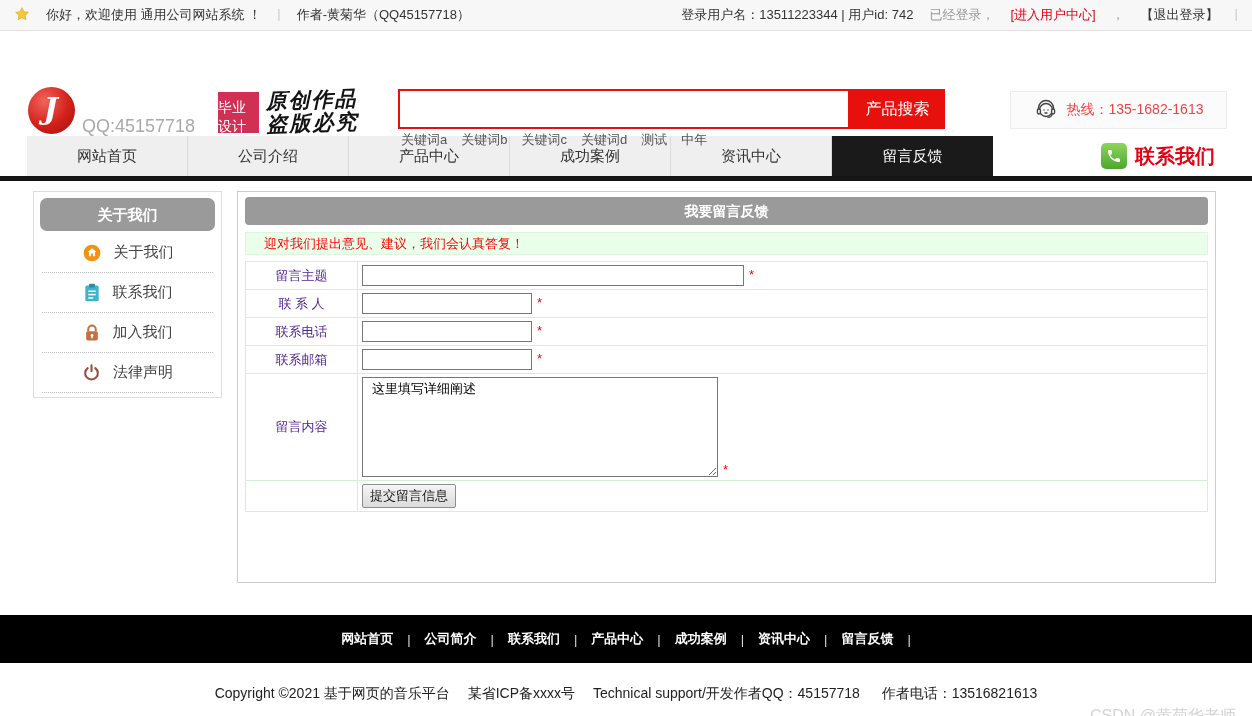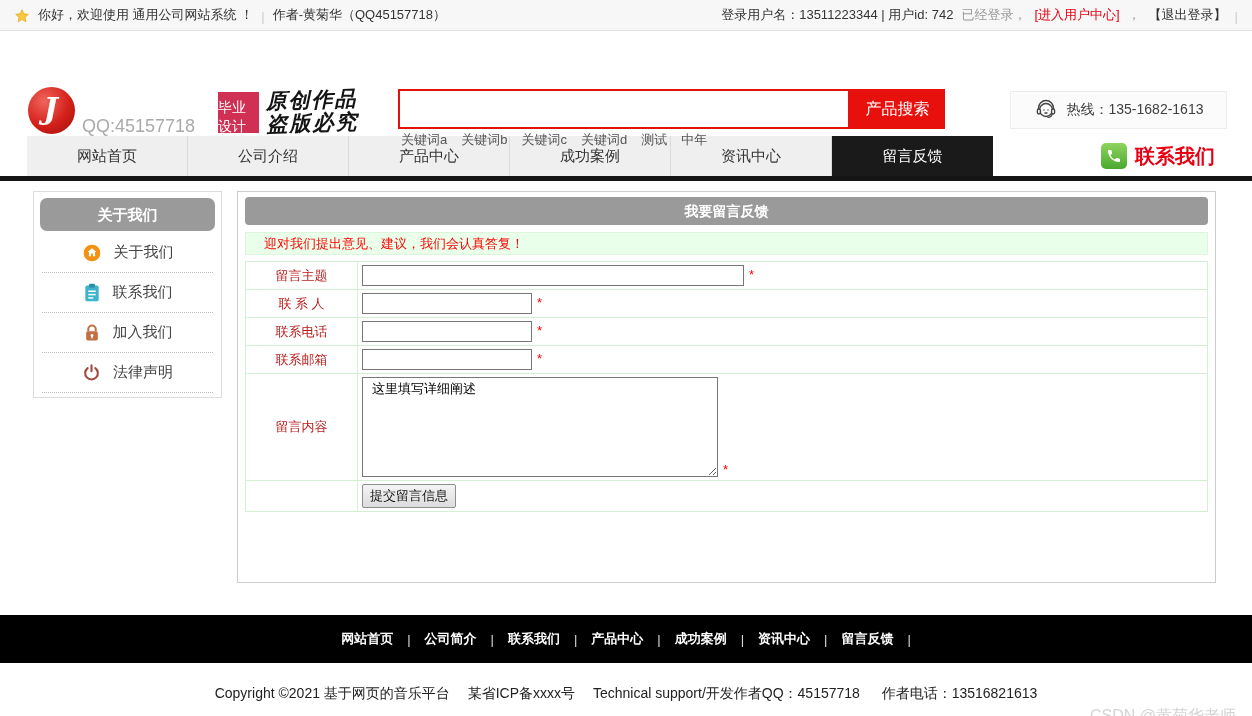--- a/index.html
+++ b/index.html
@@ -1,41 +1,41 @@
 <!DOCTYPE html>
 <html><head>
 <meta charset="utf-8">
 <style>
   * { margin:0; padding:0; box-sizing:border-box; }
   html,body { background:#fff; }
   body { font-family:"Liberation Sans","DejaVu Sans",sans-serif; width:1252px; height:716px; overflow:hidden; color:#333; }
 
   
   .topbar { height:31px; background:#f7f7f7; border-bottom:1px solid #e2e2e2; display:flex; align-items:center; justify-content:space-between; padding:0 14px; font-size:13px; color:#555; }
-  .topbar .grp { display:flex; align-items:flex-end; gap:8px; white-space:nowrap; }
+  .topbar .grp { display:flex; align-items:flex-start; gap:16px; white-space:nowrap; }
   .topbar .sep { color:#ccc; }
   .topbar .muted { color:#999; }
   .topbar .dark { color:#333; }
   .topbar a.redlink { color:#e60012; text-decoration:none; }
   .star-icon svg { display:block; }
 
   
   .header { height:105px; position:relative; background:#fff; }
   .logo-circle { position:absolute; left:28px; top:56px; width:47px; height:47px; border-radius:50%; background:radial-gradient(circle at 35% 30%, #f0655c, #d3201a 55%, #9d0f0c); display:flex; align-items:center; justify-content:center; }
   .logo-circle span { color:#fff; font-family:"DejaVu Serif",serif; font-weight:bold; font-style:italic; font-size:30px; line-height:1; transform:translate(-1px,-2px); }
   .site-title { position:absolute; left:81px; top:57px; font-size:23px; font-weight:bold; color:#e60012; letter-spacing:1px; }
   .site-qq { position:absolute; left:82px; top:85px; font-size:18px; color:#aaa; }
   .grad-badge { position:absolute; left:218px; top:61px; width:41px; height:41px; background:#cf3053; color:#fff; font-size:14px; text-align:left; line-height:19px; padding-top:6px; }
   .calligraphy { position:absolute; left:266px; top:57px; font-family:"DejaVu Serif",serif; font-weight:bold; font-style:italic; font-size:21px; line-height:23px; color:#141414; transform:rotate(-2deg); letter-spacing:2px; }
   .search-row { position:absolute; left:398px; top:58px; display:flex; }
   .search-input { width:452px; height:40px; border:2px solid #e8100c; outline:none; font-size:15px; padding:0 8px; }
   .search-btn { width:95px; height:40px; background:#e8100c; color:#fff; border:0; font-size:16px; cursor:pointer; }
   .keywords { position:absolute; left:401px; top:100px; display:flex; gap:14px; font-size:13px; color:#555; }
   .keywords span { cursor:pointer; }
-  .hotline { position:absolute; left:1010px; top:60px; width:217px; height:38px; background:#fbfbfb; border:1px solid #ececec; display:flex; align-items:center; justify-content:center; gap:9px; font-size:14px; color:#404040; }
+  .hotline { position:absolute; left:1010px; top:60px; width:217px; height:38px; background:#fbfbfb; border:1px solid #ececec; display:flex; align-items:center; justify-content:center; gap:9px; font-size:14px; color:#ef4444; }
 
   
   .nav { display:flex; padding-left:27px; padding-right:25px; background:#fff; height:40px; }
   .nav-item { width:161px; text-align:center; line-height:40px; font-size:15px; color:#333; background:#efefef; border-right:1px solid #dbdbdb; cursor:pointer; }
   .nav-item.active { background:#1a1a1a; color:#fff; border-right:0; }
   .nav-contact { margin-left:auto; display:flex; align-items:center; gap:8px; padding-right:12px; cursor:pointer; }
   .nav-contact .txt { color:#e60012; font-size:20px; font-weight:bold; }
   .phone-badge { width:26px; height:26px; border-radius:5px; background:linear-gradient(#8fd45f,#4aa82e); display:flex; align-items:center; justify-content:center; }
   .black-line { height:5px; background:#151515; }
 
@@ -44,21 +44,21 @@
   .sidebar { width:189px; border:1px solid #ddd; background:#fff; padding:4px; margin-right:15px; }
   .sidebar-header { background:#9a9a9a; color:#fff; font-weight:bold; font-size:15px; text-align:center; height:33px; line-height:33px; border-radius:7px; margin:2px; }
   .side-item { height:40px; display:flex; align-items:center; justify-content:center; gap:12px; border-bottom:1px dotted #bbb; font-size:15px; color:#444; cursor:pointer; margin:0 4px; }
   .side-item svg { display:block; }
 
   .main-panel { flex:1; border:1px solid #ccc; background:#fff; min-height:392px; padding:5px 7px; }
   .panel-title { background:#9a9a9a; color:#fff; font-size:14px; font-weight:bold; text-align:center; height:28px; line-height:28px; border-radius:4px; }
   .notice { margin-top:7px; background:#eaffea; border:1px solid #dcf5dc; color:#fe0000; font-size:13px; height:23px; line-height:21px; padding-left:18px; }
   table.form { width:100%; border-collapse:collapse; margin-top:6px; }
   table.form td { border:1px solid #d4efd4; font-size:13px; padding:3px 4px; }
-  td.lbl { width:112px; text-align:center; color:#b91c1c; }
+  td.lbl { width:112px; text-align:center; color:#4c1d95; }
   .inp { border:1px solid #767676; height:21px; font-size:13px; padding:1px 3px; vertical-align:middle; }
   .inp.wide { width:382px; }
   .inp.norm { width:170px; }
   .req { color:#fe0000; margin-left:5px; }
   .ta-wrap { display:inline-flex; align-items:flex-end; }
   textarea.ta { width:356px; height:100px; border:1px solid #767676; font-size:13px; font-family:Liberation Mono, monospace; padding:2px 9px; resize:both; }
   .submit-btn { font-size:13px; font-family:"Liberation Sans","DejaVu Sans",sans-serif; padding:2px 7px; background:linear-gradient(#f4f4f4,#dcdcdc); border:1px solid #8e8e8e; border-radius:2px; cursor:pointer; color:#111; }
 
   
   .footer-black { margin-top:15px; height:48px; background:#000; display:flex; align-items:center; justify-content:center; gap:14px; font-size:13px; font-weight:bold; color:#fff; }

